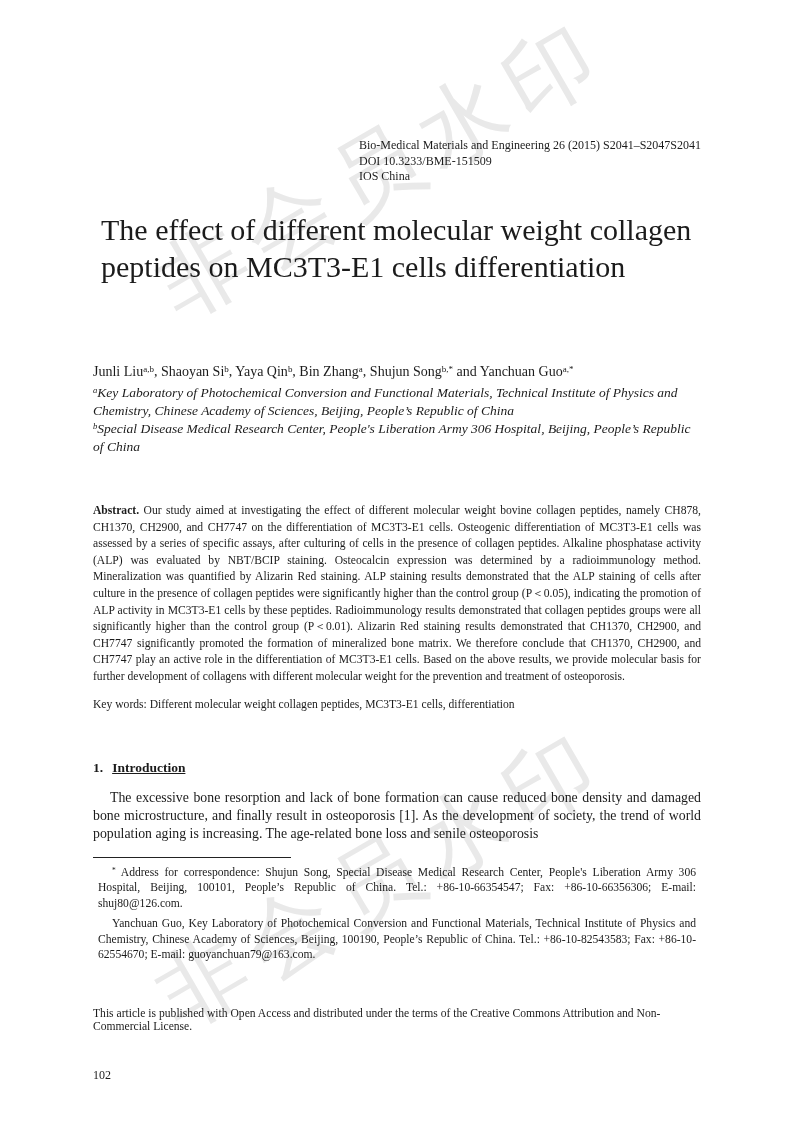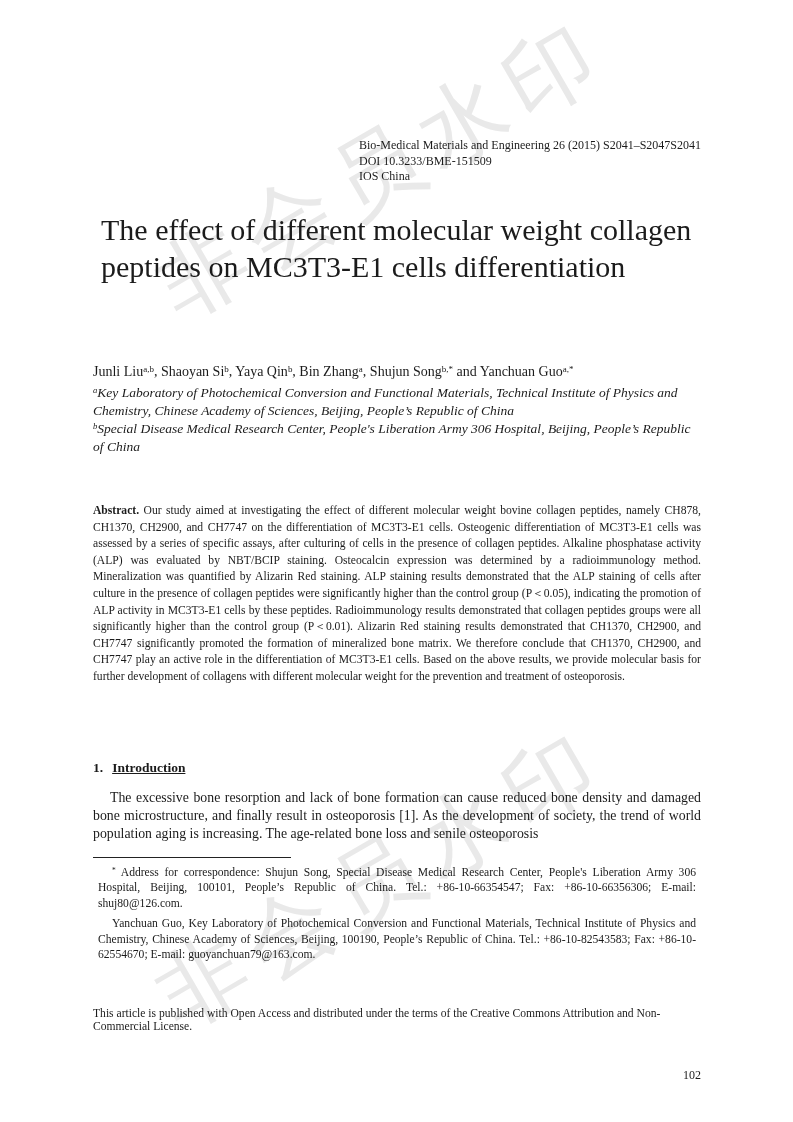--- a/index.html
+++ b/index.html
@@ -30,21 +30,21 @@
   .intro-h .gap { margin-left:9px;text-decoration:underline; }
   .intro-p { top:789px; font-size:13.8px; line-height:18px; text-align:justify; }
   .intro-p p { margin:0; text-indent:17px; }
 
   .footnote { top:857px; font-size:11.6px; line-height:15.4px; text-align:justify; }
   .fn-rule { width:198px; border-top:1.4px solid #222; margin-bottom:7px; }
   .footnote p { margin:5px; text-indent:14px; }
 
   .copyright { top:980px; font-size:12.3px; }
   .license { top:1007px; font-size:11.6px; }
-  .pagenum { top:1068px; text-align:right; font-size:12px; }
+  .pagenum { top:1068px; text-align:left; font-size:12px; }
 </style>
 </head>
 <body>
 
 <div class="page">
 
   <div class="wm wm1">非会员水印</div>
   <div class="wm wm2">非会员水印</div>
 
   <div class="blk hdr">
@@ -63,20 +63,21 @@
   <div class="blk affil">
     <div><sup>a</sup><span>Key Laboratory of Photochemical Conversion and Functional Materials, Technical Institute of Physics and Chemistry, Chinese Academy of Sciences, Beijing, People’s Republic of China</span></div>
     <div><sup>b</sup><span>Special Disease Medical Research Center, People's Liberation Army 306 Hospital, Beijing, People’s Republic of China</span></div>
   </div>
 
   <div class="blk abstract">
     <b>Abstract.</b>
     <span>Our study aimed at investigating the effect of different molecular weight bovine collagen peptides, namely CH878, CH1370, CH2900, and CH7747 on the differentiation of MC3T3-E1 cells. Osteogenic differentiation of MC3T3-E1 cells was assessed by a series of specific assays, after culturing of cells in the presence of collagen peptides. Alkaline phosphatase activity (ALP) was evaluated by NBT/BCIP staining. Osteocalcin expression was determined by a radioimmunology method. Mineralization was quantified by Alizarin Red staining. ALP staining results demonstrated that the ALP staining of cells after culture in the presence of collagen peptides were significantly higher than the control group (P＜0.05), indicating the promotion of ALP activity in MC3T3-E1 cells by these peptides. Radioimmunology results demonstrated that collagen peptides groups were all significantly higher than the control group (P＜0.01). Alizarin Red staining results demonstrated that CH1370, CH2900, and CH7747 significantly promoted the formation of mineralized bone matrix. We therefore conclude that CH1370, CH2900, and CH7747 play an active role in the differentiation of MC3T3-E1 cells. Based on the above results, we provide molecular basis for further development of collagens with different molecular weight for the prevention and treatment of osteoporosis.</span>
   </div>
 
+  <div class="blk keywords">Key words: Different molecular weight collagen peptides, MC3T3-E1 cells, differentiation</div>
 
   <h2 class="blk intro-h"><span>1.</span><span class="gap">Introduction</span></h2>
 
   <div class="blk intro-p">
     <p>The excessive bone resorption and lack of bone formation can cause reduced bone density and damaged bone microstructure, and finally result in osteoporosis [1]. As the development of society, the trend of world population aging is increasing. The age-related bone loss and senile osteoporosis</p>
   </div>
 
   <div class="blk footnote">
     <div class="fn-rule"></div>
     <p><sup>*</sup> <span>Address for correspondence: Shujun Song, Special Disease Medical Research Center, People's Liberation Army 306 Hospital, Beijing, 100101, People’s Republic of China. Tel.: +86-10-66354547; Fax: +86-10-66356306; E-mail: shuj80@126.com.</span></p>

